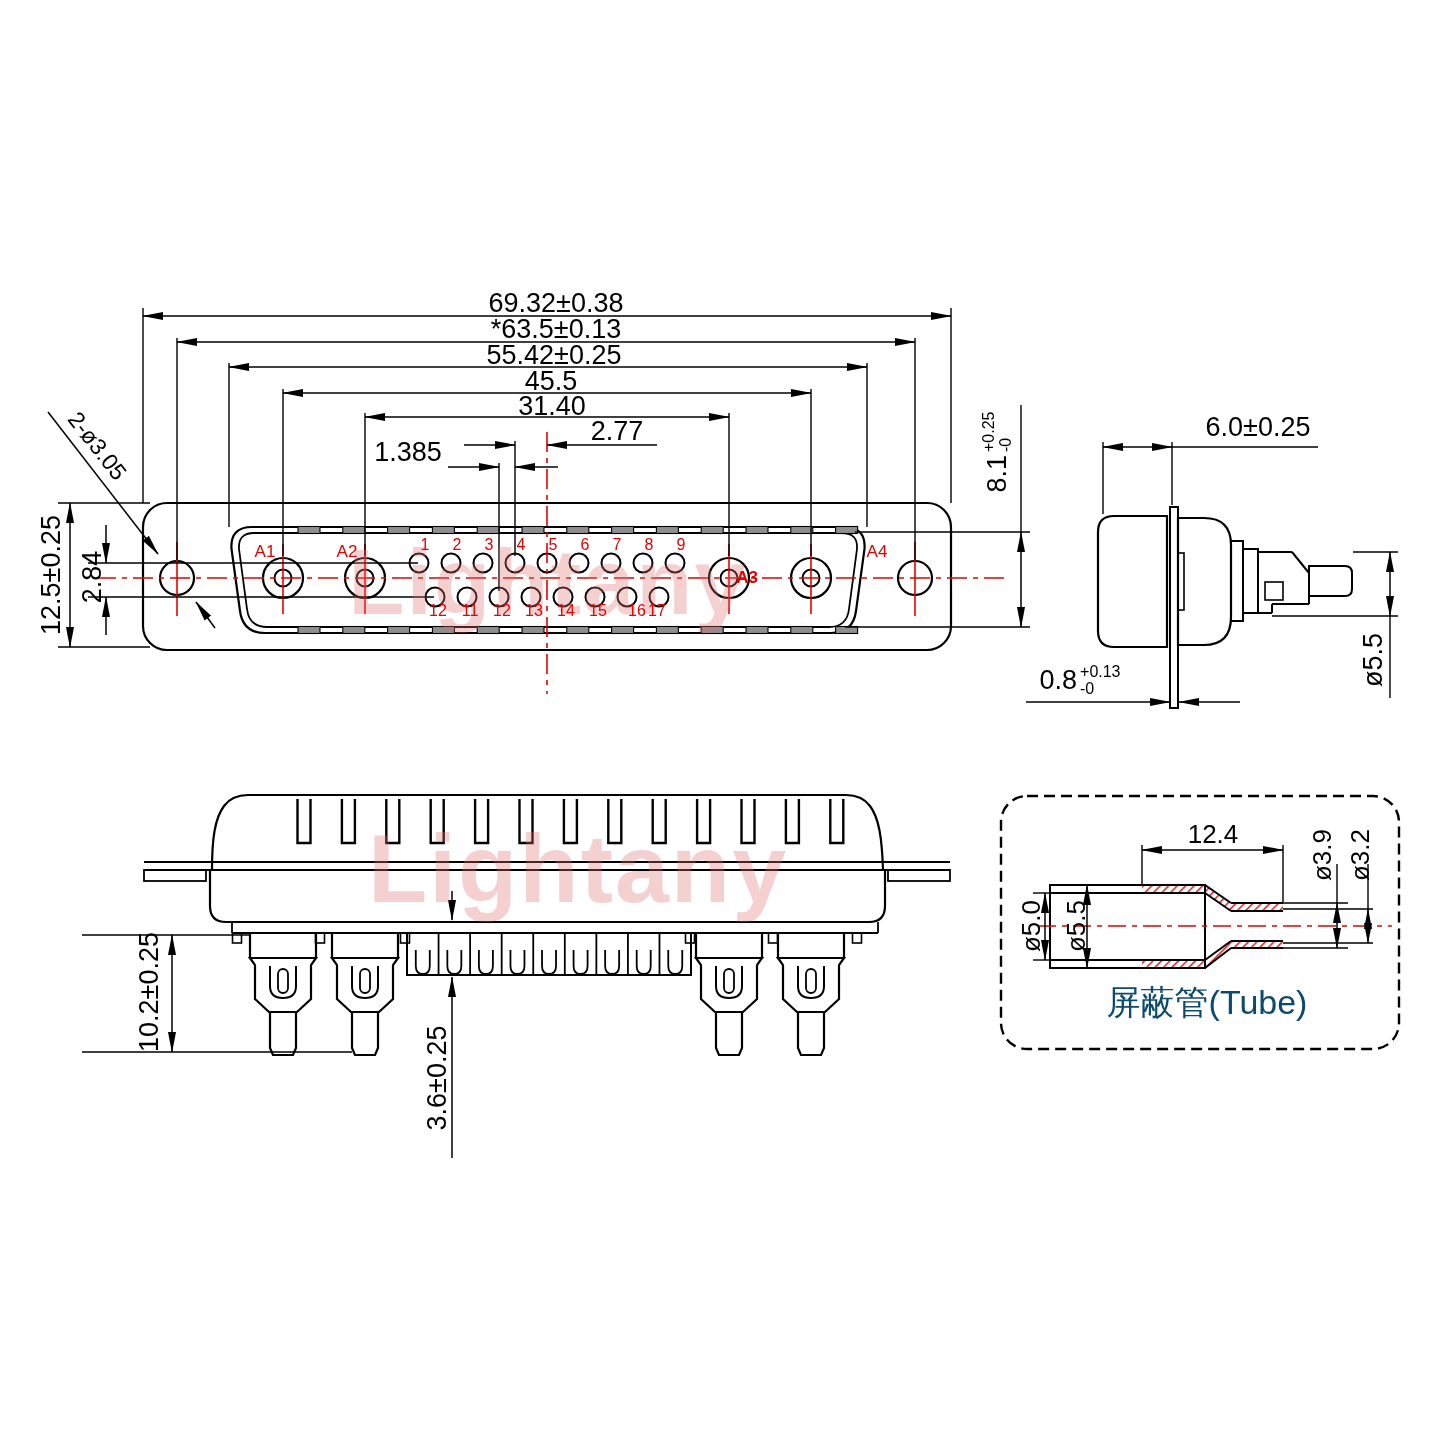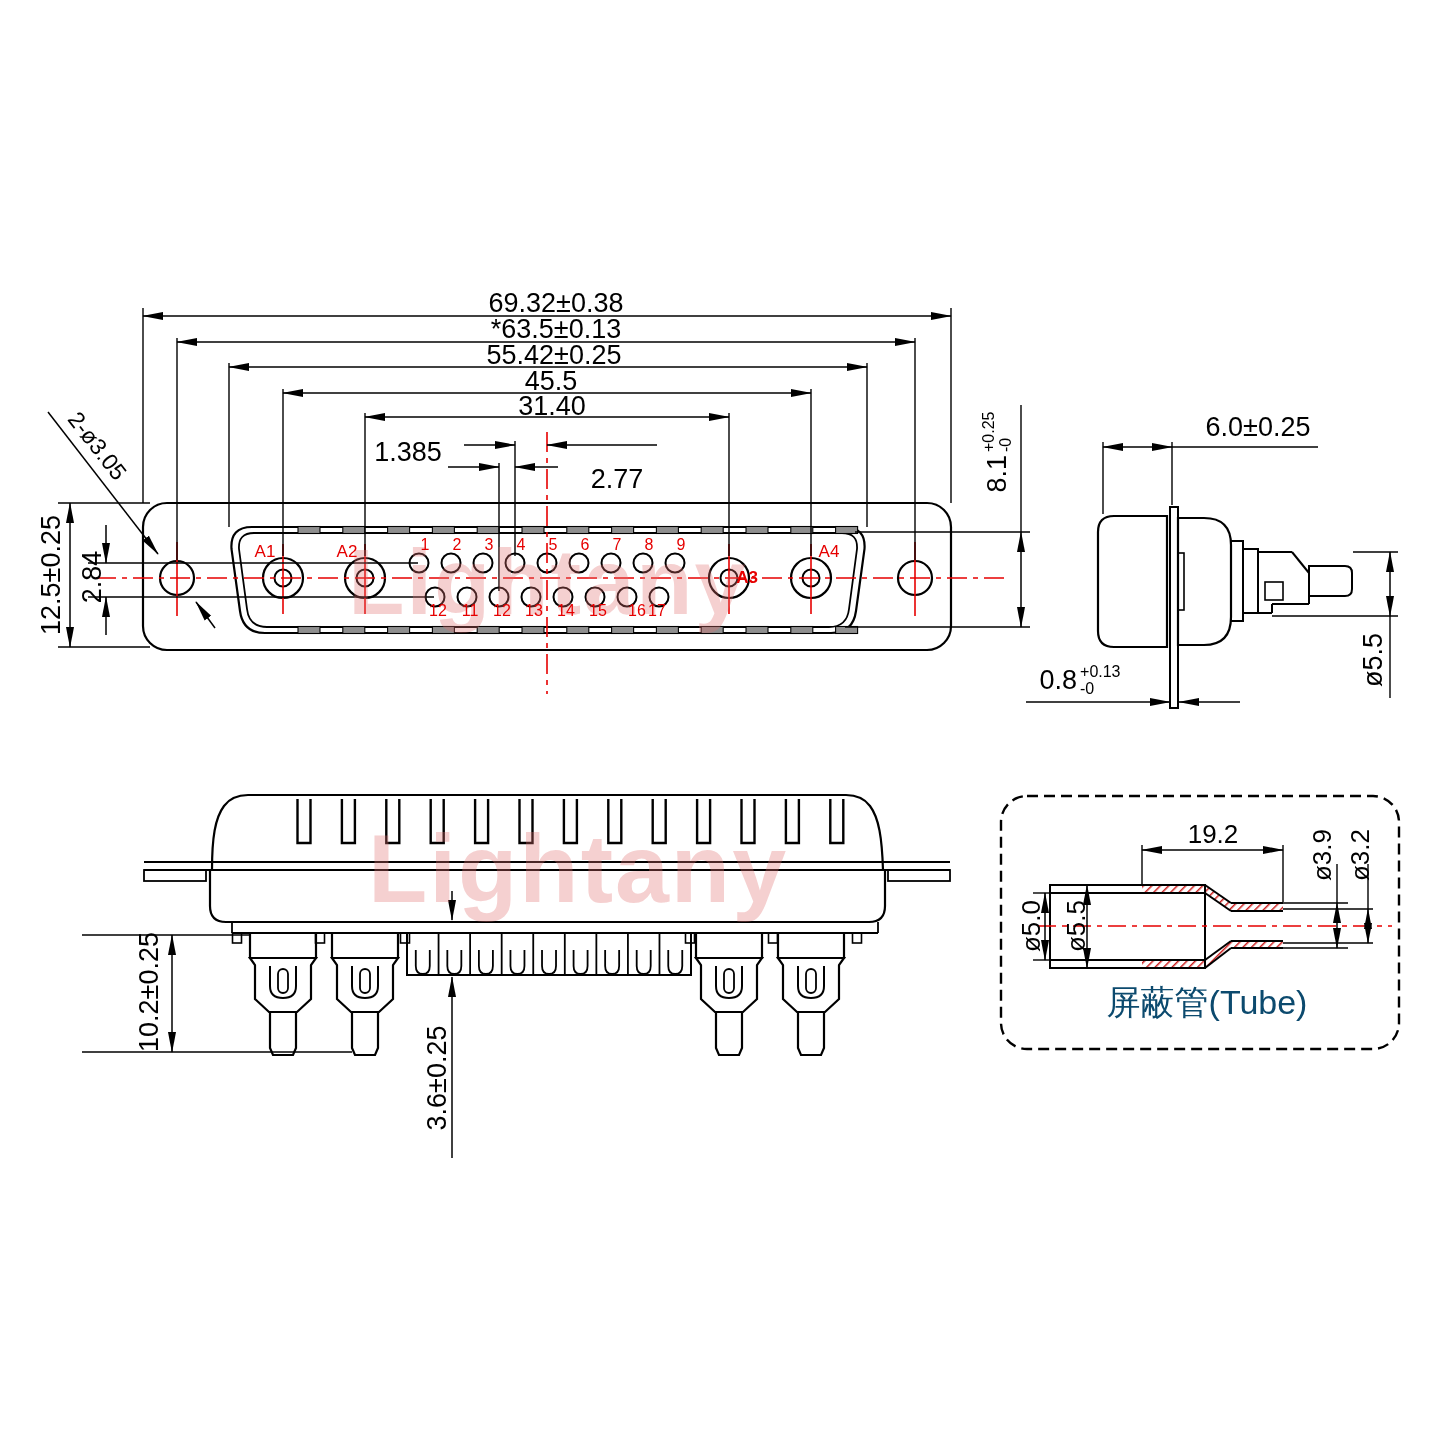--- a/index.html
+++ b/index.html
@@ -329,21 +329,21 @@
 
 <div class="wm wm-top" style="left:548px;top:582px;">Lightany</div>
 <div class="wm wm-bottom" style="left:578px;top:868px;">Lightany</div>
 
 <div class="labels">
   <div class="dim" style="left:556px;top:303px;">69.32±0.38</div>
   <div class="dim" style="left:556px;top:329px;">*63.5±0.13</div>
   <div class="dim" style="left:554px;top:355px;">55.42±0.25</div>
   <div class="dim" style="left:551px;top:381px;text-align:right;">45.5</div>
   <div class="dim" style="left:552px;top:406px;">31.40</div>
-  <div class="dim" style="left:617px;top:431px;margin-top:48px;">2.77</div>
+  <div class="dim" style="left:617px;top:431px;">2.77</div>
   <div class="dim" style="left:408px;top:452px;">1.385</div>
   <div class="dim rot" style="left:51px;top:575px;">12.5±0.25</div>
   <div class="dim rot" style="left:92px;top:577px;">2.84</div>
   <div class="dim diag" style="left:97px;top:446px;">2-ø3.05</div>
 
   <div class="dim rot" style="left:998px;top:452px;">
     <span class="tolwrap">
       <span>8.1</span>
       <span class="tolstack">
         <span>+0.25</span>
@@ -359,32 +359,32 @@
         <span>+0.13</span>
         <span>-0</span>
       </span>
     </span>
   </div>
   <div class="dim rot" style="left:1373px;top:660px;">ø5.5</div>
 
   <div class="dim rot" style="left:149px;top:992px;">10.2±0.25</div>
   <div class="dim rot" style="left:437px;top:1078px;">3.6±0.25</div>
 
-  <div class="dim small" style="left:1213px;top:834px;">19.2</div>
+  <div class="dim small" style="left:1213px;top:834px;">12.4</div>
   <div class="dim rot small" style="left:1322px;top:855px;">ø3.9</div>
   <div class="dim rot small" style="left:1360px;top:855px;">ø3.2</div>
   <div class="dim rot small" style="left:1031px;top:926px;">ø5.0</div>
   <div class="dim rot small" style="left:1076px;top:926px;">ø5.5</div>
   <div class="tube-title" style="left:1207px;top:1003px;">屏蔽管(Tube)</div>
 
   <div id="gen-pin-labels">
         <span class="pinlab alab" style="left: 265px; top: 551px;">A1</span>
         <span class="pinlab alab" style="left: 347px; top: 551px;">A2</span>
         <span class="pinlab alab" style="left: 747px; top: 577px; font-weight: bold;">A3</span>
-        <span class="pinlab alab" style="left: 829px; top: 551px;">A4</span>
+        <span class="pinlab alab" style="left: 877px; top: 551px;">A4</span>
         <span class="pinlab " style="left: 425px; top: 545px;">1</span>
         <span class="pinlab " style="left: 457px; top: 545px;">2</span>
         <span class="pinlab " style="left: 489px; top: 545px;">3</span>
         <span class="pinlab " style="left: 521px; top: 545px;">4</span>
         <span class="pinlab " style="left: 553px; top: 545px;">5</span>
         <span class="pinlab " style="left: 585px; top: 545px;">6</span>
         <span class="pinlab " style="left: 617px; top: 545px;">7</span>
         <span class="pinlab " style="left: 649px; top: 545px;">8</span>
         <span class="pinlab " style="left: 681px; top: 545px;">9</span>
         <span class="pinlab " style="left: 438px; top: 611px;">12</span>

